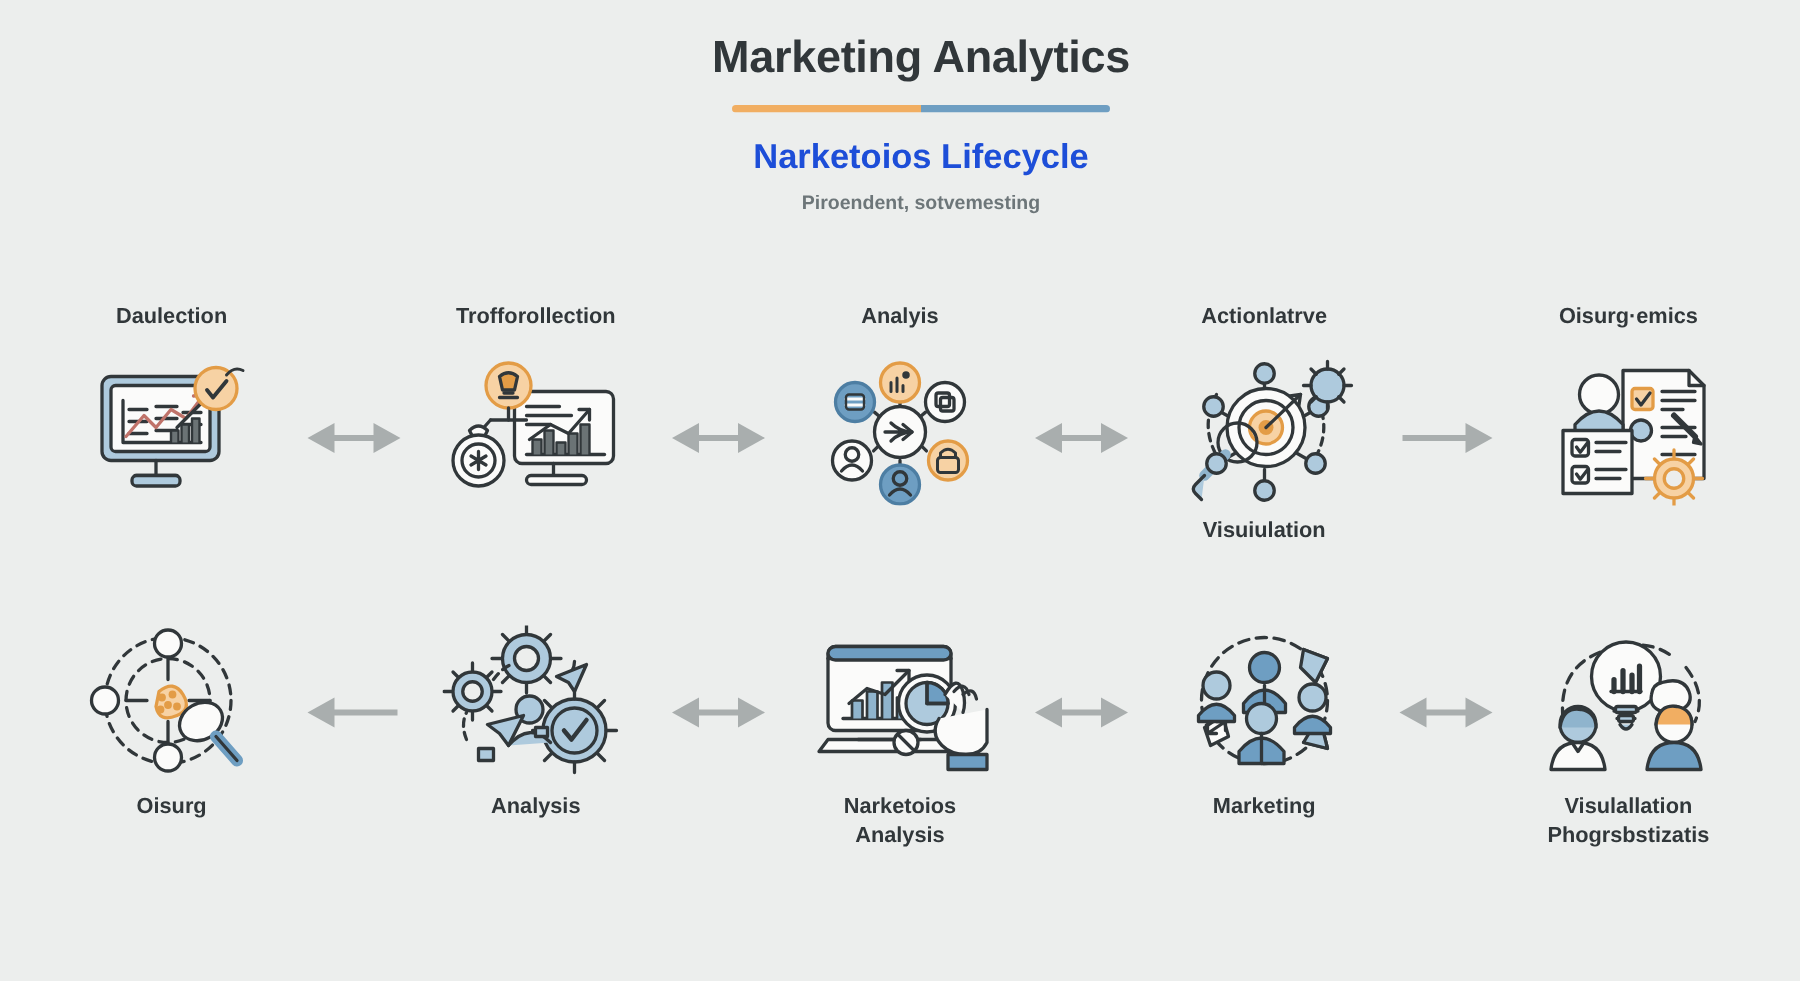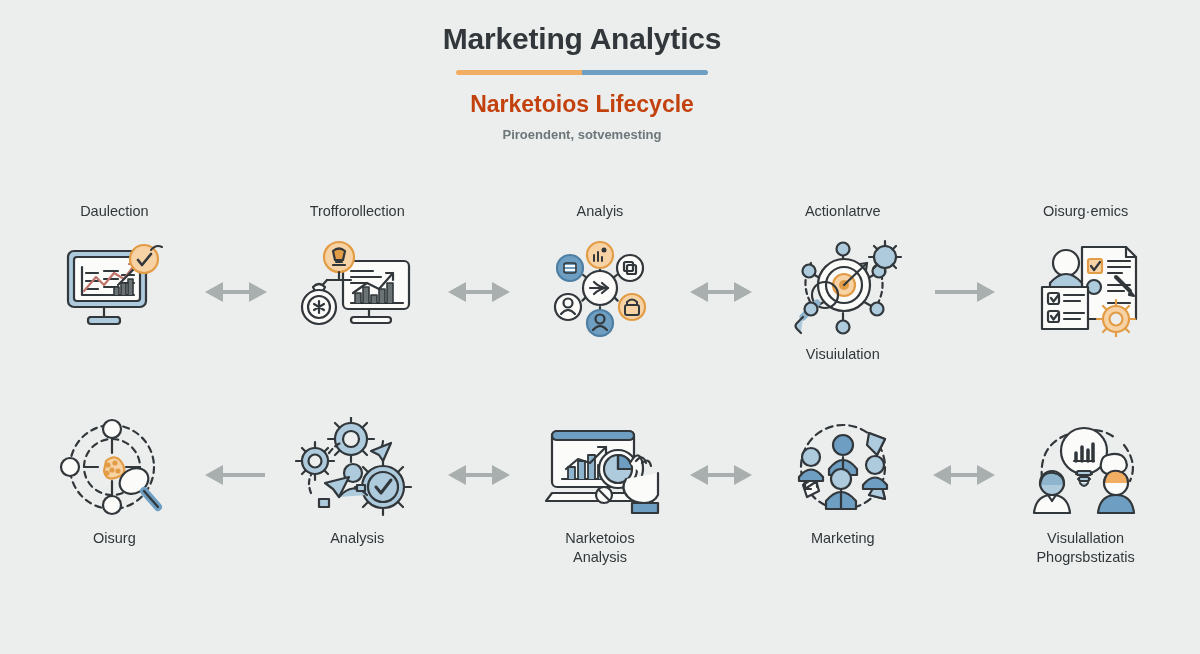--- a/index.html
+++ b/index.html
@@ -21,20 +21,21 @@
     background: #eceeed;
   }
 
   
   .header {
     position: absolute;
     top: 22px;
     left: 0;
     width: 1164px;
     text-align: center;
+    padding-left: 32px;
   }
   .main-title {
     font-size: 30px;
     font-weight: bold;
     letter-spacing: -0.2px;
     color: #31373a;
     line-height: 1.12;
   }
   .accent-bar {
     margin: 14px auto 0 auto;
@@ -44,21 +45,21 @@
     overflow: hidden;
     display: flex;
   }
   .accent-left  { flex: 1 1 50%; background: #f1ae62; }
   .accent-right { flex: 1 1 50%; background: #6e9ec2; }
 
   .sub-title {
     margin-top: 16px;
     font-size: 23px;
     font-weight: bold;
-    color: #c2410c;
+    color: #1d4ed8;
   }
   .sub-caption {
     margin-top: 9px;
     font-size: 13px;
     color: #6d7679;
     font-weight: bold;
   }
 
   
   .row {
@@ -74,21 +75,21 @@
 
   .stage {
     width: 178px;
     display: flex;
     flex-direction: column;
     align-items: center;
     position: relative;
   }
   .stage-label {
     font-size: 14.5px;
-    font-weight: normal;
+    font-weight: bold;
     color: #31373a;
     text-align: center;
     line-height: 1.32;
     min-height: 19px;
   }
   .stage-label.below {
     margin-top: 8px;
   }
   .icon-box {
     width: 124px;

